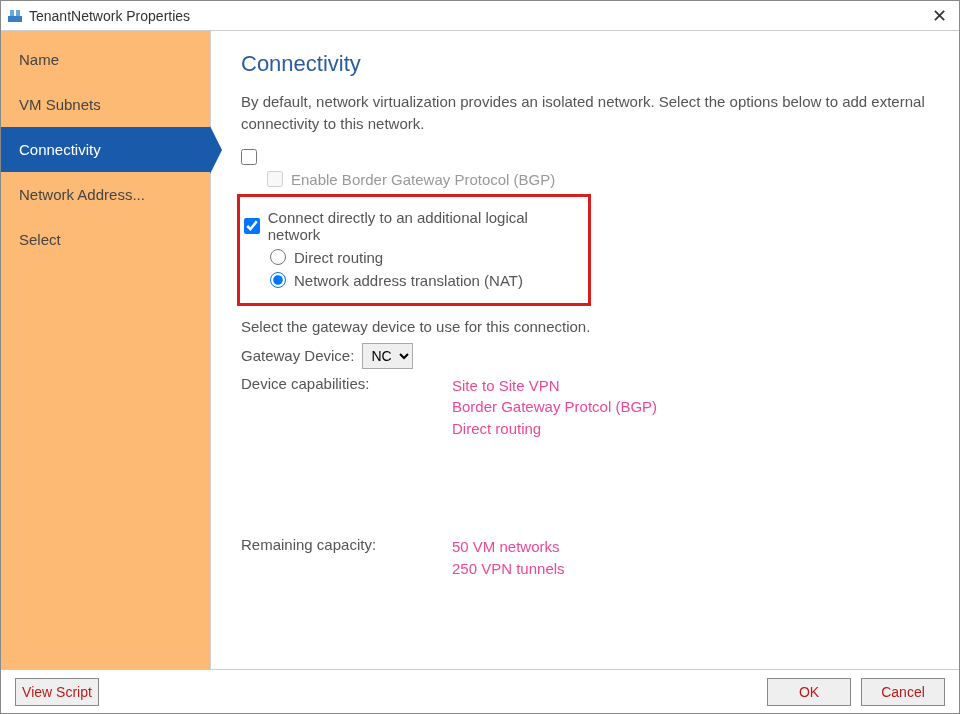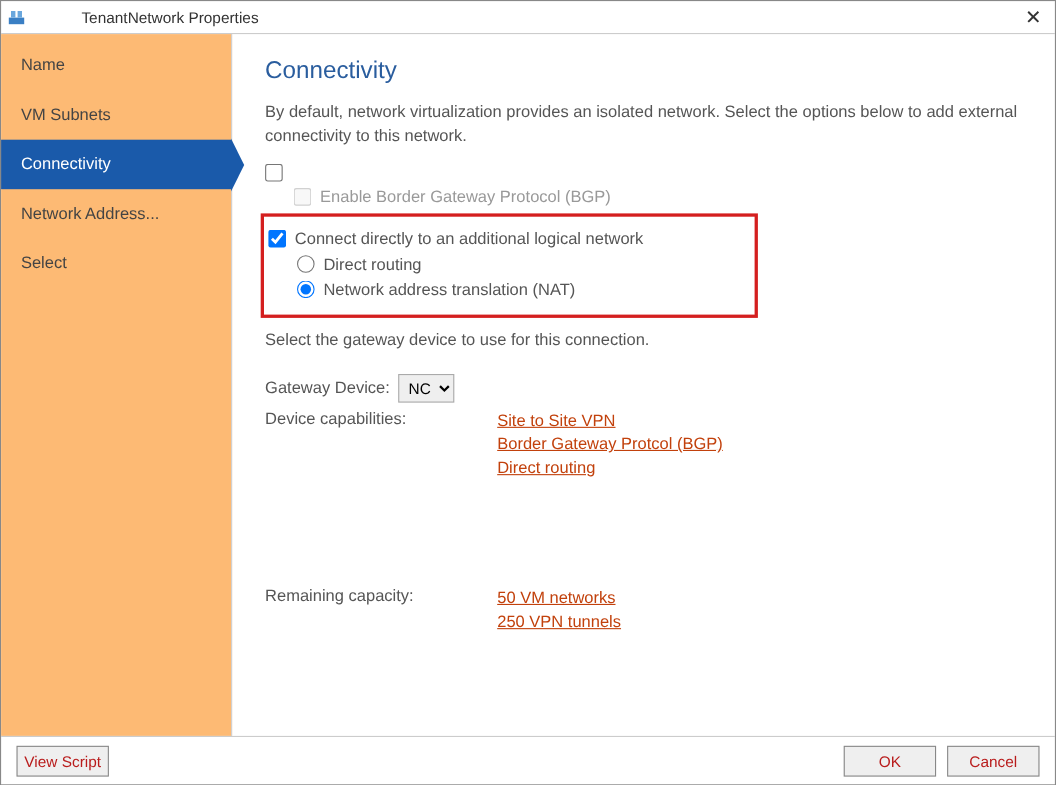--- a/index.html
+++ b/index.html
@@ -1,42 +1,42 @@
 <!DOCTYPE html>
 <html><head>
 <meta charset="utf-8">
 <style>
   * { box-sizing: border-box; }
   html, body { margin:0; padding:0; font-family: "Segoe UI", Arial, sans-serif; font-size:15px; color:#333; background:#fff;}
   .window { width:960px; height:714px; border:1px solid #888; position:relative; display:flex; flex-direction:column;}
-  .titlebar { height:30px; border-bottom:1px solid #ccc; display:flex; align-items:center; padding:0 6px 0 6px; font-size:14px; color:#333;gap:45px;}
+  .titlebar { height:30px; border-bottom:1px solid #ccc; display:flex; align-items:center; padding:0 6px 0 6px; font-size:14px; color:#333;}
   .titlebar .appicon { width:16px; height:16px; margin-right:6px; display:inline-block;}
   .titlebar .close { margin-left:auto; font-size:18px; font-weight:300; color:#333; cursor:pointer; padding:0 6px;}
   .body { flex:1 1 auto; display:flex; overflow:hidden;}
   .sidebar { width:210px; border-right:1px solid #d0d0d0; background:#fdba74; padding-top:6px;}
   .nav-item { padding:14px 18px; font-size:15px; color:#444; cursor:pointer; position:relative;}
   .nav-item.selected { background:#1a5aaa; color:#fff;}
   .nav-item.selected::after{
     content:""; position:absolute; right:-12px; top:50%; transform:translateY(-50%);
     border-left:12px solid #1a5aaa; border-top:24px solid transparent; border-bottom:24px solid transparent;
   }
   .content { flex:1; padding:20px 28px 10px 30px; overflow:auto; color:#555;}
   .content h1 { font-size:22px; font-weight:400; color:#2a5d9e; margin:0 0 14px 0;}
   .intro { line-height:1.45; margin-bottom:14px;}
   .opt-row { display:flex; align-items:center; margin:6px 0;}
   .opt-row.sub { margin-left:26px;}
   .opt-row input[type=checkbox], .opt-row input[type=radio]{ width:16px; height:16px; margin:0 8px 0 0;}
   .opt-row.disabled { color:#999;}
-  .highlight-box { border:3px solid #d41f1f; padding:6px 8px 8px 4px; margin:4px 0 10px -4px; width:452px;}
-  .gw-select-prompt{ margin:12px 0 22px 0;}
+  .highlight-box { border:3px solid #d41f1f; padding:6px 8px 8px 4px; margin:4px 0 10px -4px; width:354px;}
+  .gw-select-prompt{ margin:12px 0 8px 0;}
   .gw-row{ display:flex; align-items:center; gap:8px; margin-bottom:4px;}
   select.gw { height:26px; border:1px solid #aaa; background:#efefef; font-size:14px; padding:0 4px;}
   .caps-table { display:grid; grid-template-columns:170px auto; row-gap:4px; column-gap:10px; margin-top:6px;gap:41px;}
   .caps-table .label{ color:#555;}
-  .caps-table .vals{ color:#c2410c; line-height:1.45;text-decoration:underline;}
+  .caps-table .vals{ color:#ec4899; line-height:1.45;}
   .section-gap { height:14px;}
   .footer { flex:0 0 44px; border-top:1px solid #ccc; display:flex; align-items:center; padding:0 14px; gap:10px;}
   .footer .spacer{flex:1;}
   button.win { min-width:84px; height:28px; border:1px solid #888; background:#efefef; color:#b91c1c; font-size:14px; cursor:pointer;}
 </style>
 </head>
 <body>
 
 <div class="window">
 

